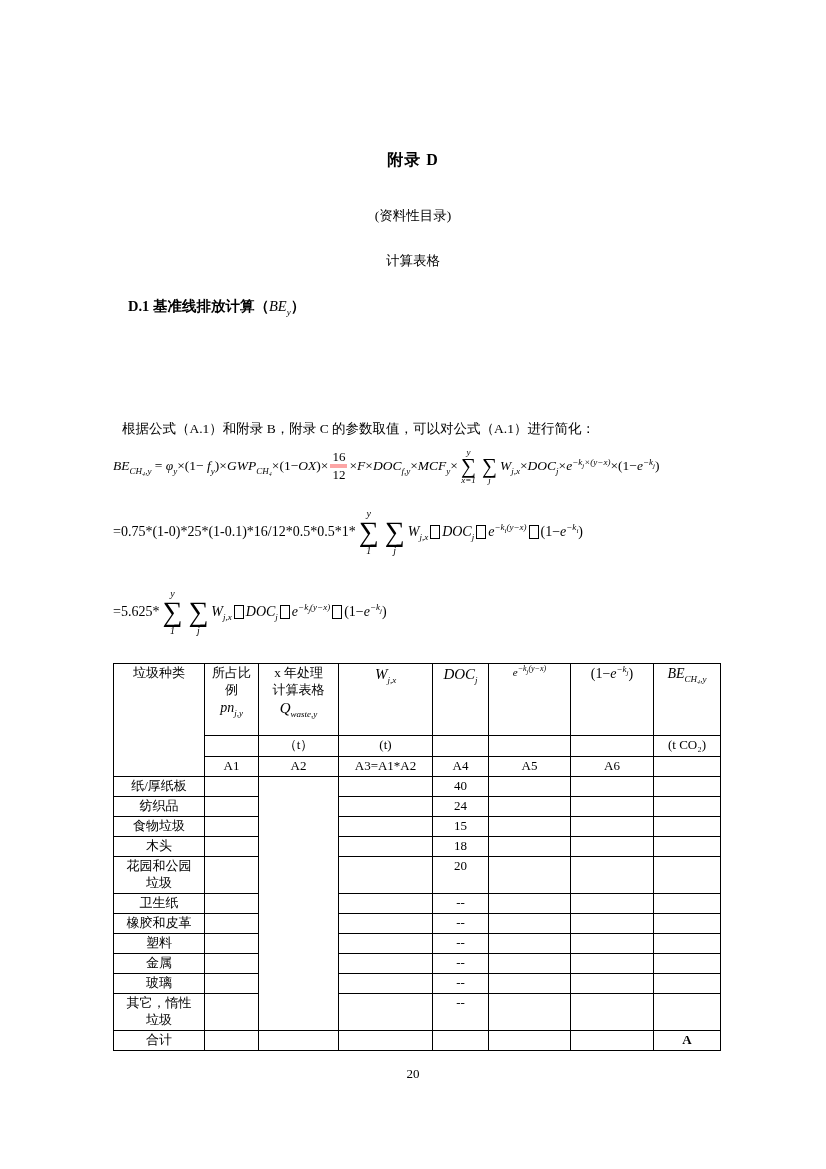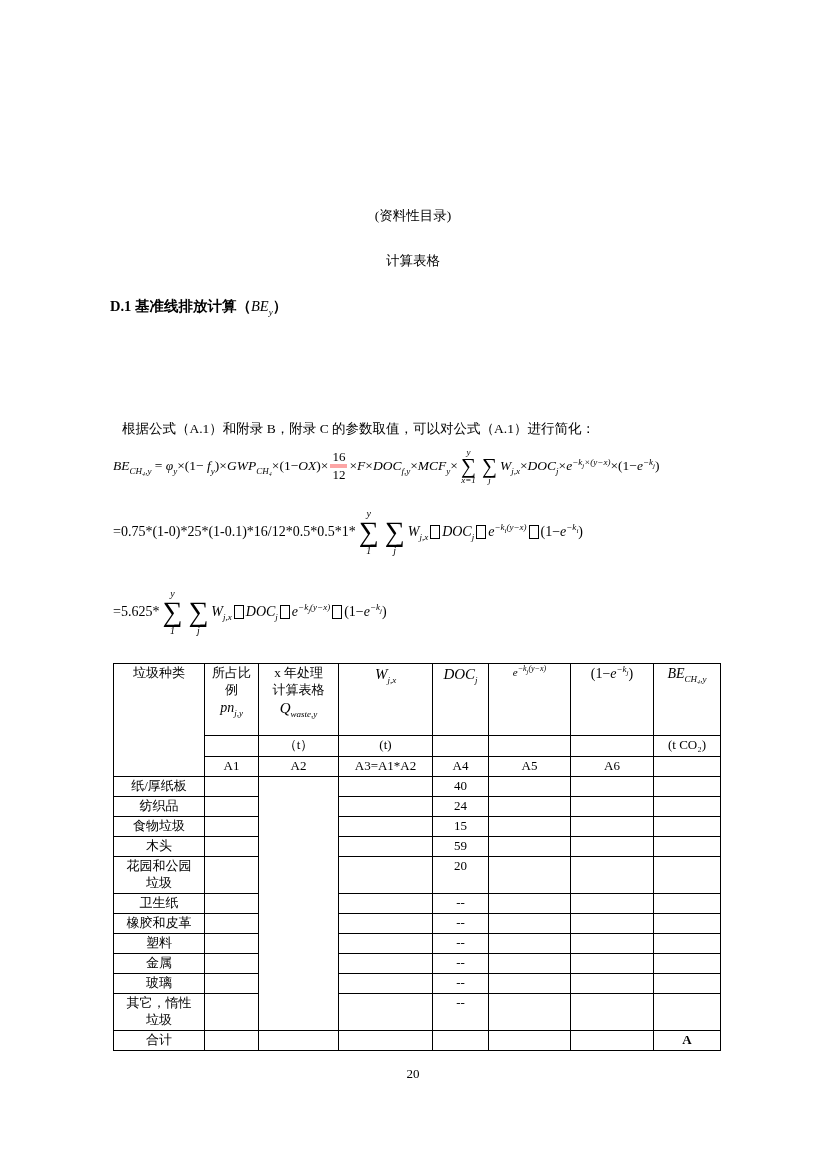--- a/index.html
+++ b/index.html
@@ -3,21 +3,21 @@
 <meta charset="utf-8">
 <style>
   html,body { margin:0; padding:0; background:#fff; }
   .page { position:relative; width:826px; height:1169px; background:#fff; color:#000;
           font-family:"Liberation Serif", serif; overflow:hidden; }
   .abs { position:absolute; }
   .center { left:0; width:100%; text-align:center; }
   .title   { top:150px; font-size:16px; font-weight:bold; letter-spacing:1px; }
   .sub1    { top:207px; font-size:13.5px; }
   .sub2    { top:252px; font-size:13.5px; }
-  .hd1     { top:297px; left:110px; font-size:14.5px; }
+  .hd1     { top:297px; left:128px; font-size:14.5px; }
   .hd11    { top:359px; left:110px; font-size:13.5px; }
   .intro   { top:408px; left:110px; font-size:13.5px; margin:12px; }
   .pagenum { top:1066px; font-size:13px; }
 
   
   .formula { position:absolute; display:flex; align-items:center; white-space:pre; }
   .f1 { top:438px; left:113px; font-size:13.5px; height:56px; }
   .f2 { top:502px; left:113px; font-size:14px;   height:60px; }
   .f3 { top:582px; left:113px; font-size:14px;   height:60px; }
   .i { font-style:italic; }
@@ -50,20 +50,21 @@
   .m15 { font-size:15px; }
   .math-sm { font-size:11px; }
   .math-sm sup { font-size:8px; }
   .math-sm sup sub { font-size:6.5px; }
 </style>
 </head>
 <body>
 
 <div class="page">
 
+  <div class="abs center title">附录 D</div>
   <div class="abs center sub2">计算表格</div>
   <div class="abs center sub1">(资料性目录)</div>
 
   <div class="abs hd1"><span class="b">D.1 基准线排放计算（</span><span class="i ">BE<sub>y</sub></span><span class="b">）</span></div>
 
   <p class="abs intro">根据公式（A.1）和附录 B，附录 C 的参数取值，可以对公式（A.1）进行简化：</p>
 
   <div class="formula f1"><span class="i ">BE<sub>CH₄,y</sub></span><span class=""> = </span><span class="i ">φ<sub>y</sub></span><span class="">×(1− </span><span class="i ">f<sub>y</sub></span><span class="">)×</span><span class="i ">GWP<sub>CH₄</sub></span><span class="">×(1−</span><span class="i ">OX</span><span class="">)×</span><span class="frac"><span class="fnum">16</span><span class="fden">12</span></span><span class="">×</span><span class="i ">F</span><span class="">×</span><span class="i ">DOC<sub>f,y</sub></span><span class="">×</span><span class="i ">MCF<sub>y</sub></span><span class="">×</span><span class="sum"><span class="s-top">y</span><span class="s-sig">∑</span><span class="s-bot">x=1</span></span><span class="sum"><span class="s-top">&nbsp;</span><span class="s-sig">∑</span><span class="s-bot">j</span></span><span class="i ">W<sub>j,x</sub></span><span class="">×</span><span class="i ">DOC<sub>j</sub></span><span class="">×</span><span class="i ">e<sup><span class="i ">−k<sub>j</sub></span><span class="i ">×(y−x)</span></sup></span><span class="">×(1−</span><span class="i ">e<sup><span class="i ">−k<sub>j</sub></span></sup></span><span class="">)</span></div>
   <div class="formula f2"><span class="">=0.75*(1-0)*25*(1-0.1)*16/12*0.5*0.5*1*</span><span class="sum big"><span class="s-top">y</span><span class="s-sig">∑</span><span class="s-bot">1</span></span><span class="sum big"><span class="s-top">&nbsp;</span><span class="s-sig">∑</span><span class="s-bot">j</span></span><span class="i ">W<sub>j,x</sub></span><span class="mbox"></span><span class="i ">DOC<sub>j</sub></span><span class="mbox"></span><span class="i ">e<sup><span class="i ">−k<sub>i</sub></span><span class="i ">(y−x)</span></sup></span><span class="mbox"></span><span class="">(1−</span><span class="i ">e<sup><span class="i ">−k<sub>i</sub></span></sup></span><span class="">)</span></div>
   <div class="formula f3"><span class="">=5.625*</span><span class="sum big"><span class="s-top">y</span><span class="s-sig">∑</span><span class="s-bot">1</span></span><span class="sum big"><span class="s-top">&nbsp;</span><span class="s-sig">∑</span><span class="s-bot">j</span></span><span class="i ">W<sub>j,x</sub></span><span class="mbox"></span><span class="i ">DOC<sub>j</sub></span><span class="mbox"></span><span class="i ">e<sup><span class="i ">−k<sub>j</sub></span><span class="i ">(y−x)</span></sup></span><span class="mbox"></span><span class="">(1−</span><span class="i ">e<sup><span class="i ">−k<sub>j</sub></span></sup></span><span class="">)</span></div>
@@ -142,21 +143,21 @@
           <td></td>
           <td>15</td>
           <td></td>
           <td></td>
           <td></td>
         </tr>
         <tr class="r">
           <td class="prewrap">木头</td>
           <td></td>
           <td></td>
-          <td>59</td>
+          <td>18</td>
           <td></td>
           <td></td>
           <td></td>
         </tr>
         <tr class="r">
           <td class="prewrap">花园和公园
 垃圾</td>
           <td></td>
           <td></td>
           <td>20</td>

